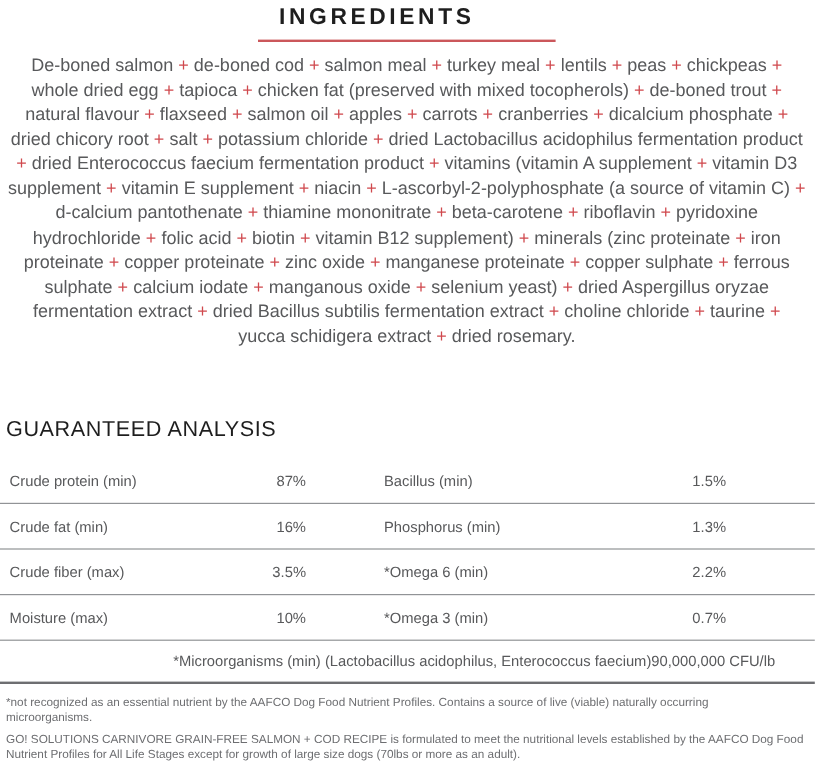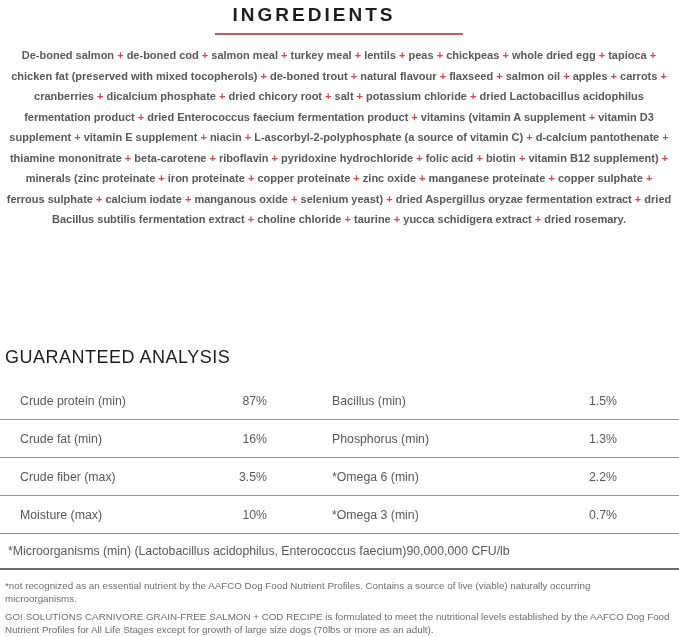--- a/index.html
+++ b/index.html
@@ -28,45 +28,44 @@
     color: var(--heading-black);
   }
   .red-line {
     position: absolute; top: 33px; left: 215px;
     width: 248px; height: 2px;
     background: var(--underline-red);
   }
   .ingredients {
     position: absolute; top: 45px; left: 6px; width: 666px;
     margin: 0; text-align: center;
-    font-size: 11px; line-height: 20.5px;
+    font-size: 15px; line-height: 20.5px;
     color: var(--body-gray);
-    font-weight: bold;
   }
   .plus { color: var(--accent-red); }
 
   .analysis-title {
     position: absolute; top: 347px; left: 5px;
     margin: 0;
     font-size: 18px; font-weight: normal; letter-spacing: 0.5px;
     color: var(--heading-black);
   }
 
   .analysis-table { position: absolute; top: 382px; left: 0; width: 679px; }
   .a-row {
     display: grid;
     grid-template-columns: 247px 65px 285px;
-    padding-left: 20px;
+    padding-left: 8px;
     height: 38px; align-items: center;
     border-bottom: 1px solid var(--divider-gray);
     font-size: 12.3px; color: var(--body-gray);
   }
   .pair { display: flex; justify-content: space-between; align-items: baseline; }
   .full-row {
-    display: flex; justify-content: flex-start; align-items: center;
+    display: flex; justify-content: flex-end; align-items: center;
     height: 36px; padding: 0 33px 0 8px;
     border-bottom: 2px solid var(--divider-dark);
     font-size: 12.3px; color: var(--body-gray);
   }
 
   .footnote {
     position: absolute; left: 5px; margin: 0;
     font-size: 9.8px; line-height: 13px;
     color: var(--footnote-gray);
   }

